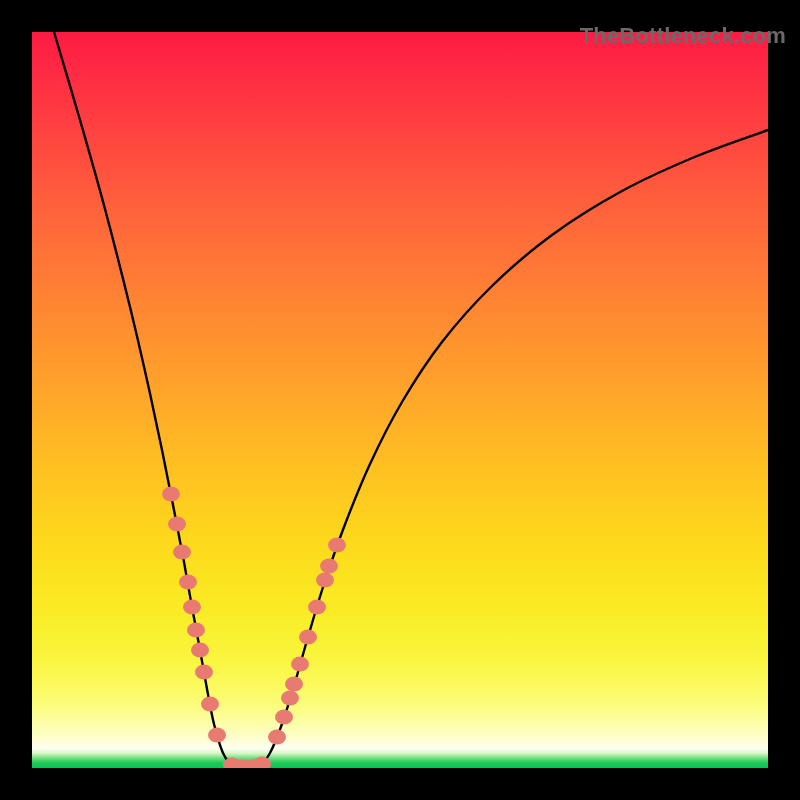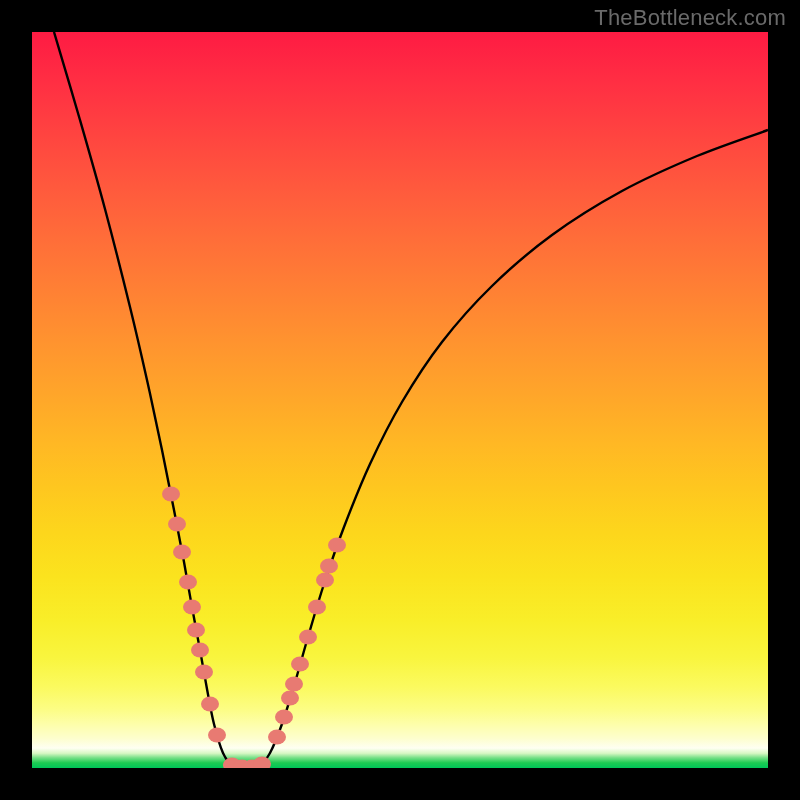--- a/index.html
+++ b/index.html
@@ -57,26 +57,26 @@
     );
   }
   svg.curve {
     position: absolute;
     left: 0; top: 0;
     width: 736px;
     height: 736px;
   }
   .watermark {
     position: absolute;
-    top: 5px;
+    top: 23px;
     right: 14px;
     color: #6a6a6a;
     font-size: 22px;
     letter-spacing: 0.2px;
-    font-weight: 400;
+    font-weight: 700;
   }
 </style>
 </head>
 <body>
 
 <div class="frame">
 
   <div class="plot-area">
     <div class="gradient"></div>
     <svg class="curve" viewBox="0 0 736 736">

